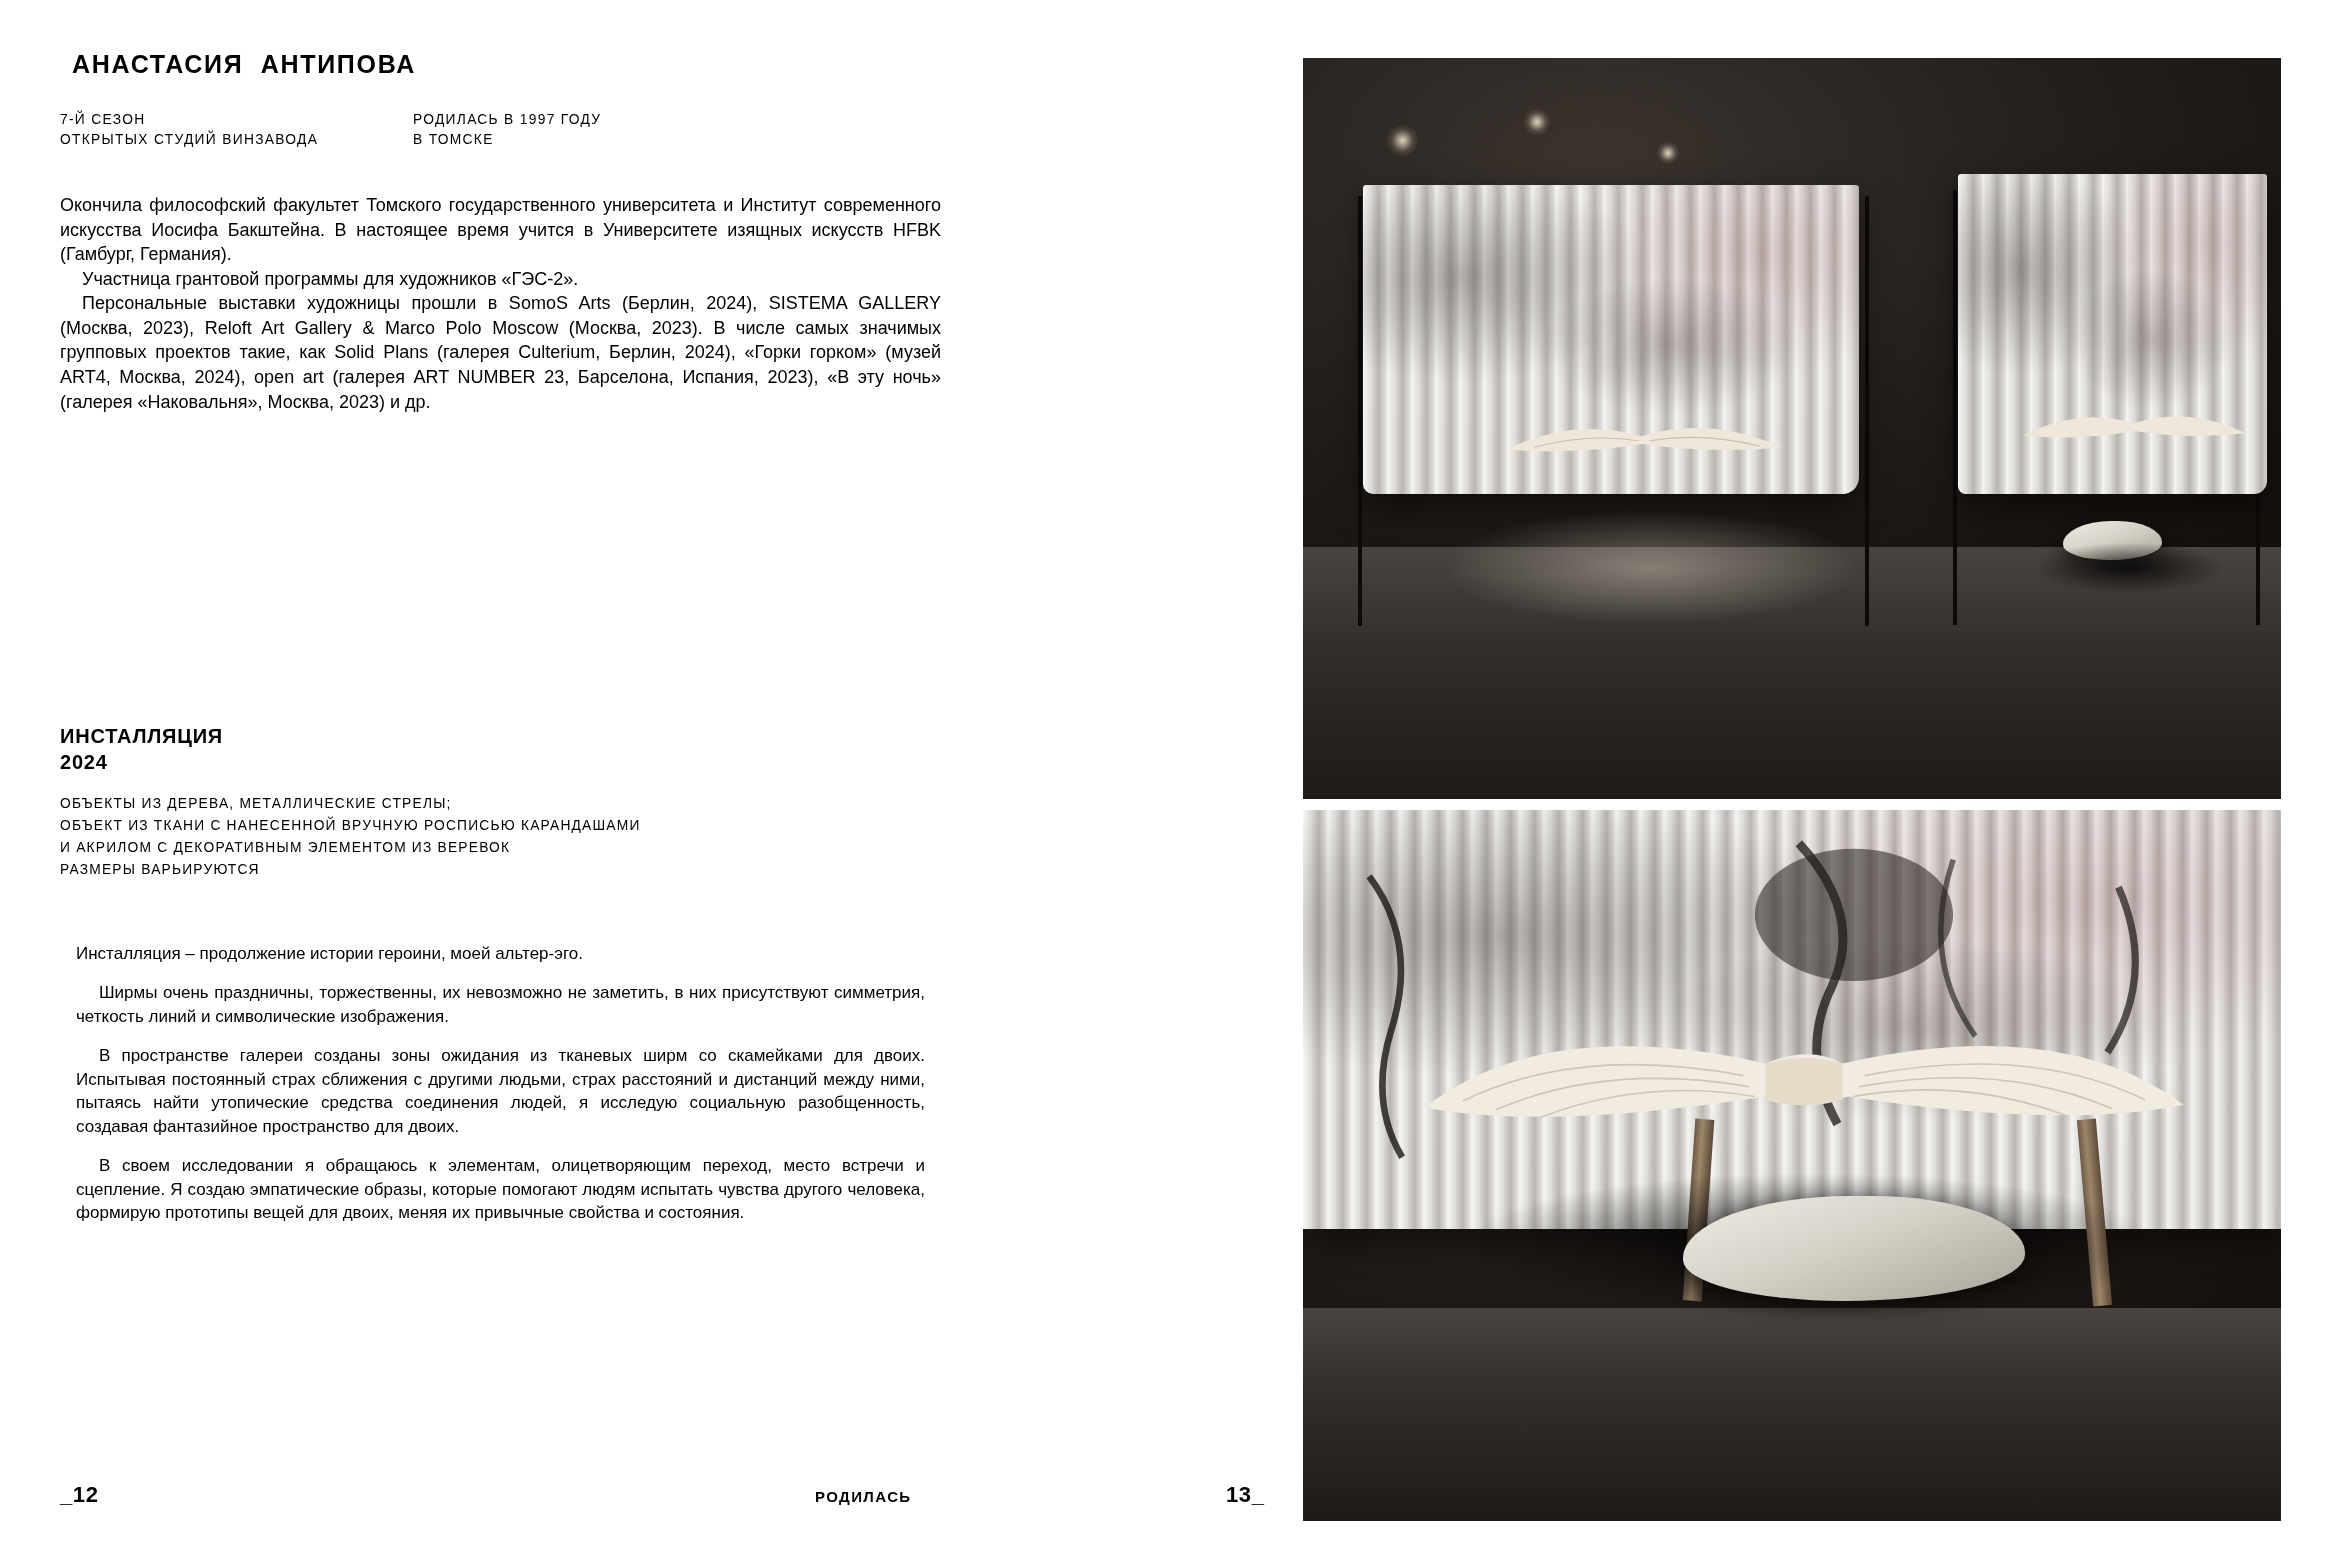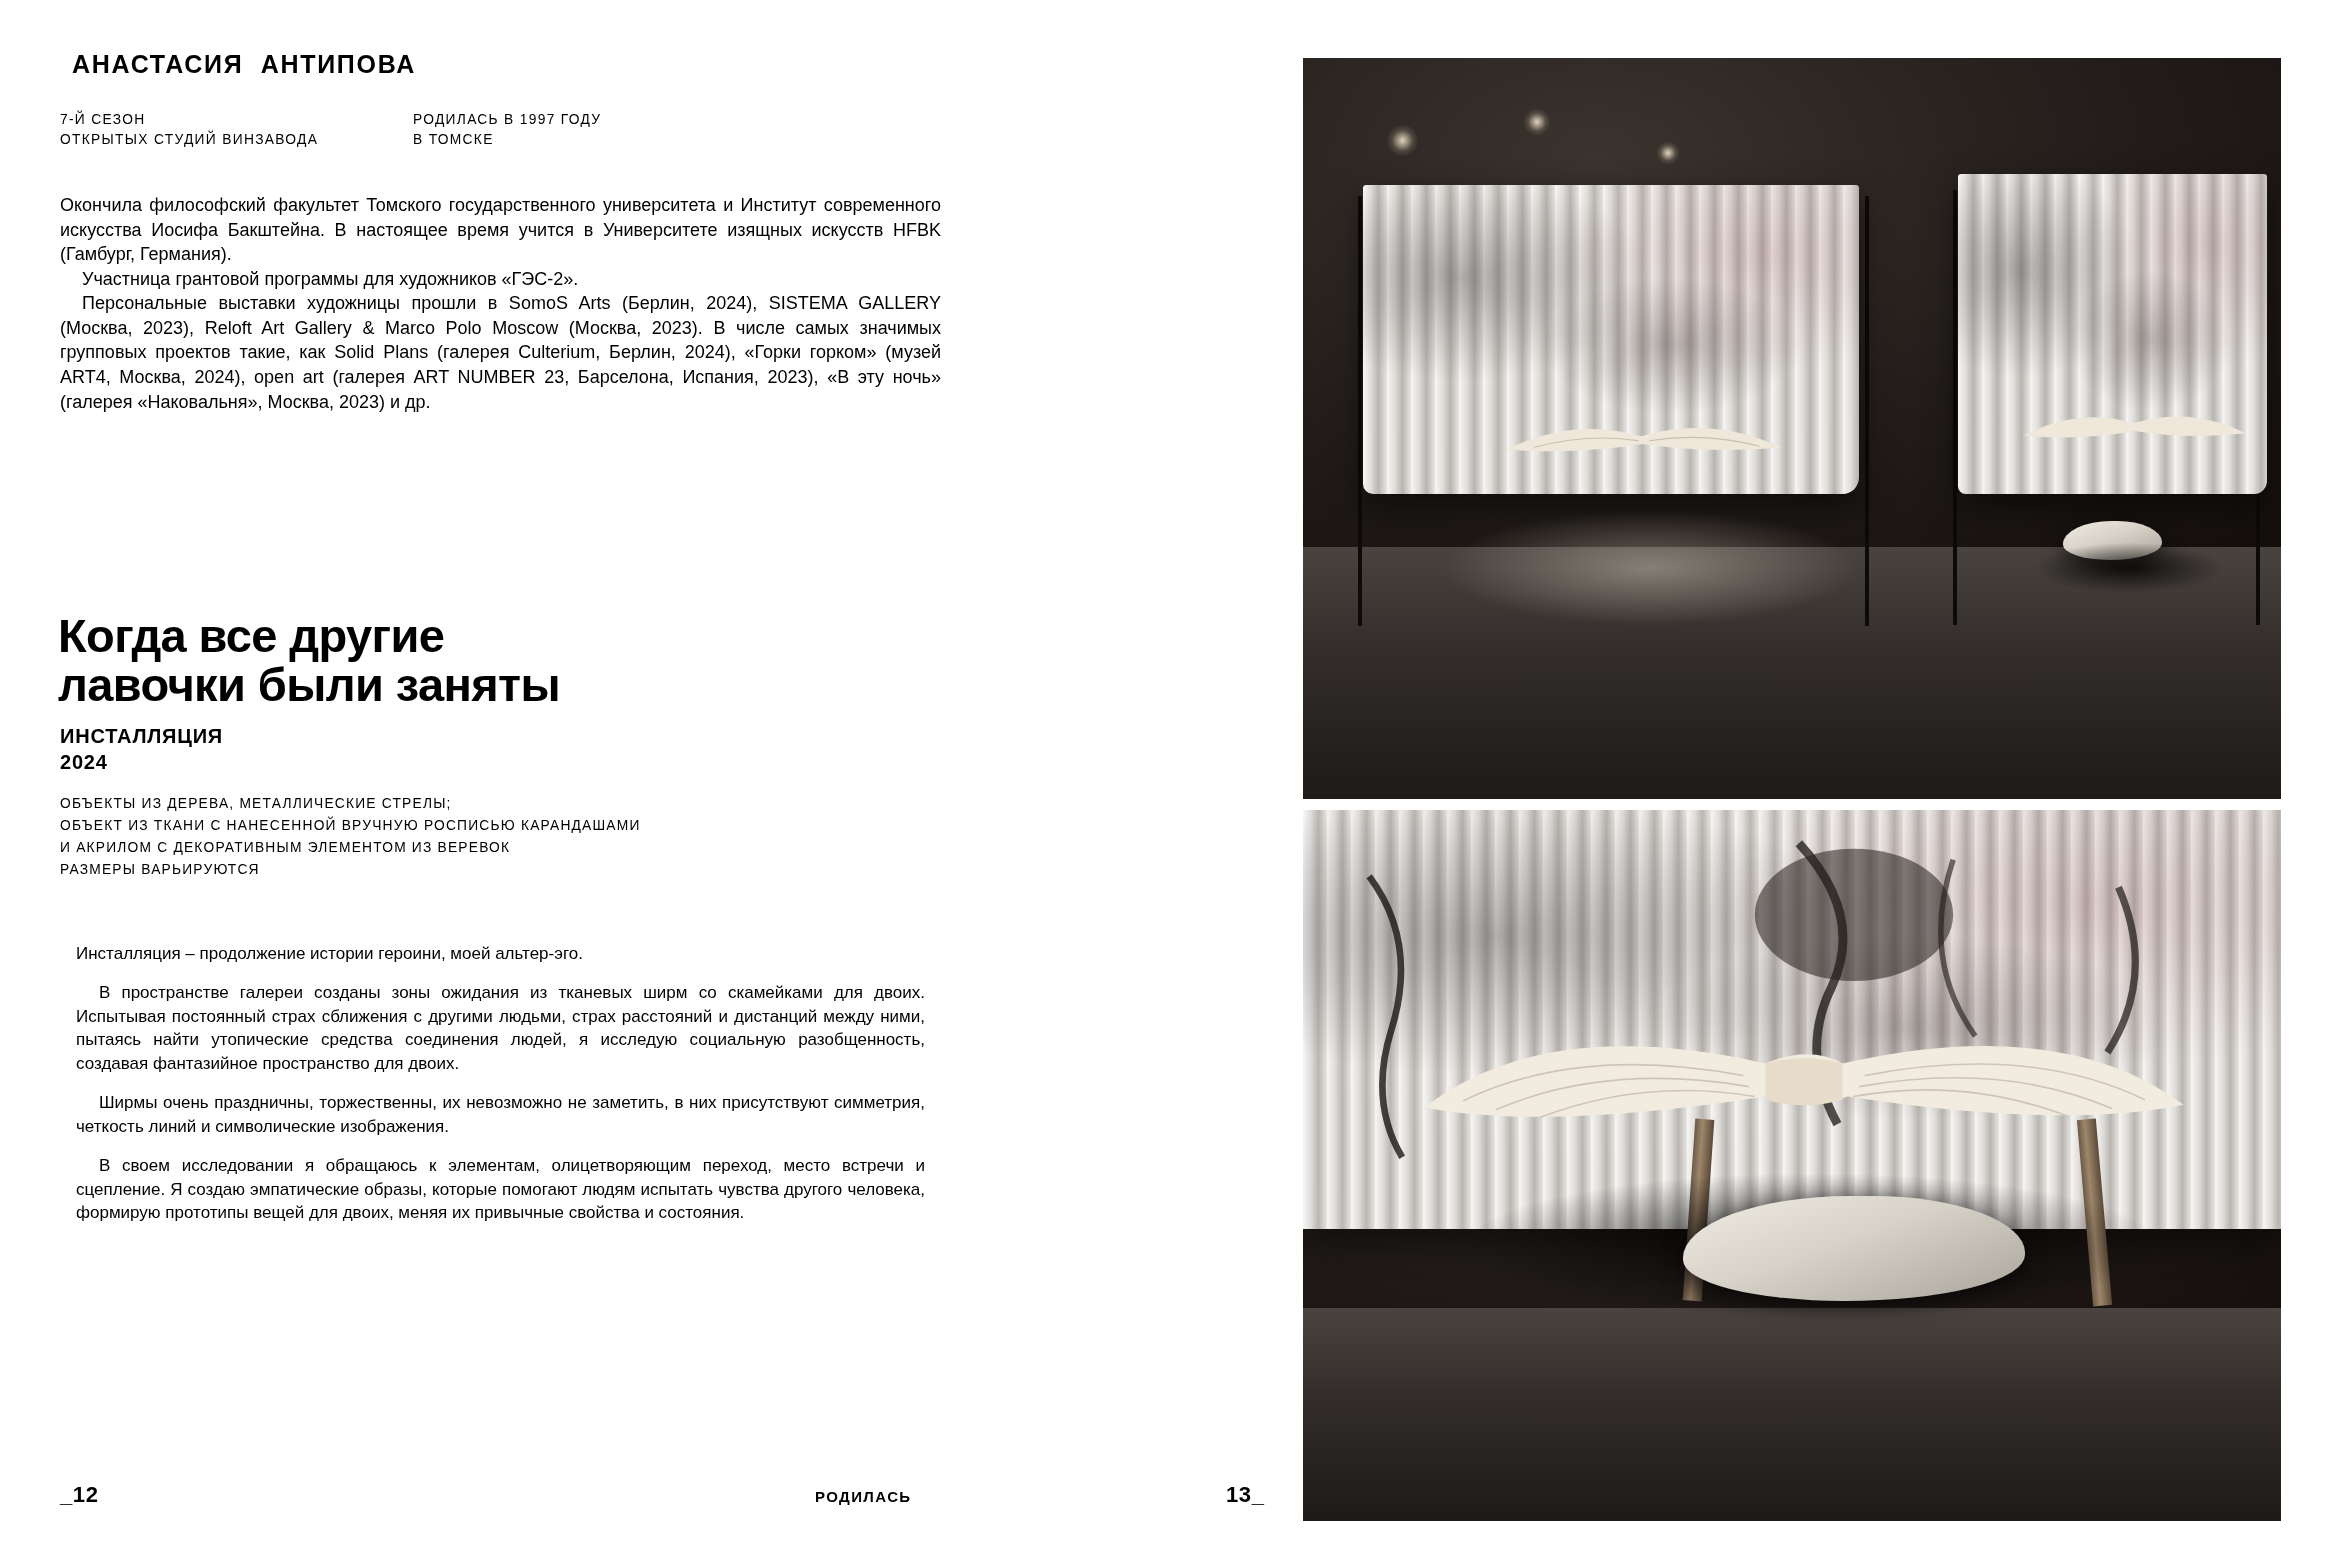--- a/index.html
+++ b/index.html
@@ -252,33 +252,31 @@
       <div class="meta-col-right">РОДИЛАСЬ В 1997 ГОДУ
 В ТОМСКЕ</div>
     </div>
 
     <div class="bio">
       <p>Окончила философский факультет Томского государственного университета и Институт современного искусства Иосифа Бакштейна. В настоящее время учится в Университете изящных искусств HFBK (Гамбург, Германия).</p>
       <p class="indent">Участница грантовой программы для художников «ГЭС-2».</p>
       <p class="indent">Персональные выставки художницы прошли в SomoS Arts (Берлин, 2024), SISTEMA GALLERY (Москва, 2023), Reloft Art Gallery &amp; Marco Polo Moscow (Москва, 2023). В числе самых значимых групповых проектов такие, как Solid Plans (галерея Culterium, Берлин, 2024), «Горки горком» (музей ART4, Москва, 2024), open art (галерея ART NUMBER 23, Барселона, Испания, 2023), «В эту ночь» (галерея «Наковальня», Москва, 2023) и др.</p>
     </div>
 
-    <div class="work-title">Когда все другие
-лавочки были заняты</div>
     <div class="work-kind">ИНСТАЛЛЯЦИЯ
 2024</div>
     <div class="work-materials">ОБЪЕКТЫ ИЗ ДЕРЕВА,  МЕТАЛЛИЧЕСКИЕ СТРЕЛЫ;
 ОБЪЕКТ ИЗ ТКАНИ С НАНЕСЕННОЙ ВРУЧНУЮ РОСПИСЬЮ КАРАНДАШАМИ
 И АКРИЛОМ С ДЕКОРАТИВНЫМ ЭЛЕМЕНТОМ ИЗ ВЕРЕВОК
 РАЗМЕРЫ ВАРЬИРУЮТСЯ</div>
 
     <div class="statement">
       <p>Инсталляция – продолжение истории героини, моей альтер-эго.</p>
+      <p class="indent">Ширмы очень праздничны, торжественны, их невозможно не заметить, в них присутствуют симметрия, четкость линий и символические изображения.</p>
       <p class="indent">В пространстве галереи созданы зоны ожидания из тканевых ширм со скамейками для двоих. Испытывая постоянный страх сближения с другими людьми, страх расстояний и дистанций между ними, пытаясь найти утопические средства соединения людей, я исследую социальную разобщенность, создавая фантазийное пространство для двоих.</p>
-      <p class="indent">Ширмы очень праздничны, торжественны, их невозможно не заметить, в них присутствуют симметрия, четкость линий и символические изображения.</p>
       <p class="indent">В своем исследовании я обращаюсь к элементам, олицетворяющим переход, место встречи и сцепление. Я создаю эмпатические образы, которые помогают людям испытать чувства другого человека, формирую прототипы вещей для двоих, меняя их привычные свойства и состояния.</p>
     </div>
 
     <div class="folio-left">_12</div>
     <div class="folio-center">РОДИЛАСЬ</div>
   </div>
 
   <div class="page-right">
 
     <div class="folio-right">13_</div>

